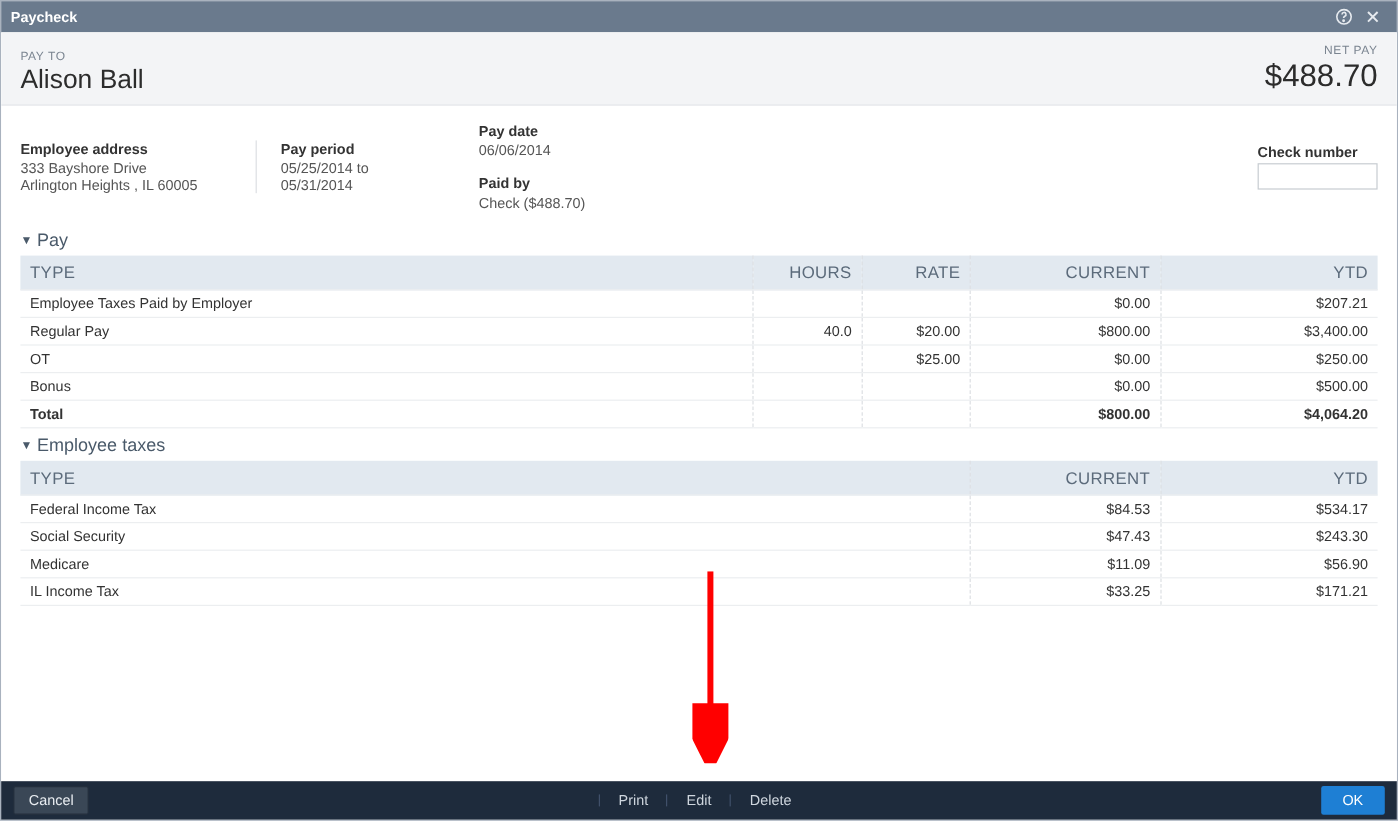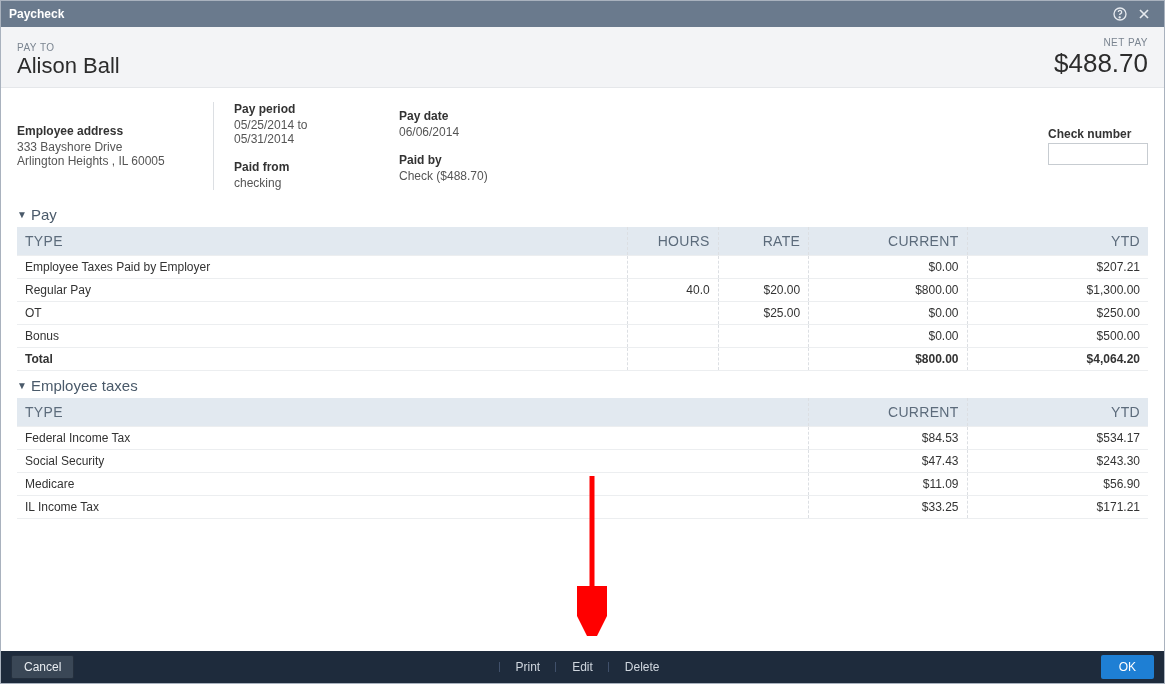--- a/index.html
+++ b/index.html
@@ -117,24 +117,20 @@
 
     <div class="info-row">
       <div class="info-col" style="width:180px">
         <div class="info-label">Employee address</div>
         <div class="info-value">333 Bayshore Drive</div>
         <div class="info-value">Arlington Heights , IL 60005</div>
       </div>
       <div class="info-col bordered" style="width:170px">
         <div class="info-label">Pay period</div>
         <div class="info-value">05/25/2014 to 05/31/2014</div>
-        <div class="info-sub">
-          <div class="info-label">Paid from</div>
-          <div class="info-value">checking</div>
-        </div>
       </div>
       <div class="info-col" style="width:160px">
         <div class="info-label">Pay date</div>
         <div class="info-value">06/06/2014</div>
         <div class="info-sub">
           <div class="info-label">Paid by</div>
           <div class="info-value">Check ($488.70)</div>
         </div>
       </div>
       <div class="check-number-block">
@@ -171,21 +167,21 @@
             <td class="col-num dashed-l"></td>
             <td class="col-num dashed-l"></td>
             <td class="col-num dashed-l">$0.00</td>
             <td class="col-num dashed-l">$207.21</td>
           </tr>
           <tr>
             <td class="col-type">Regular Pay</td>
             <td class="col-num dashed-l">40.0</td>
             <td class="col-num dashed-l">$20.00</td>
             <td class="col-num dashed-l">$800.00</td>
-            <td class="col-num dashed-l">$1,300.00</td>
+            <td class="col-num dashed-l">$3,400.00</td>
           </tr>
           <tr>
             <td class="col-type">OT</td>
             <td class="col-num dashed-l"></td>
             <td class="col-num dashed-l">$25.00</td>
             <td class="col-num dashed-l">$0.00</td>
             <td class="col-num dashed-l">$250.00</td>
           </tr>
           <tr>
             <td class="col-type">Bonus</td>

